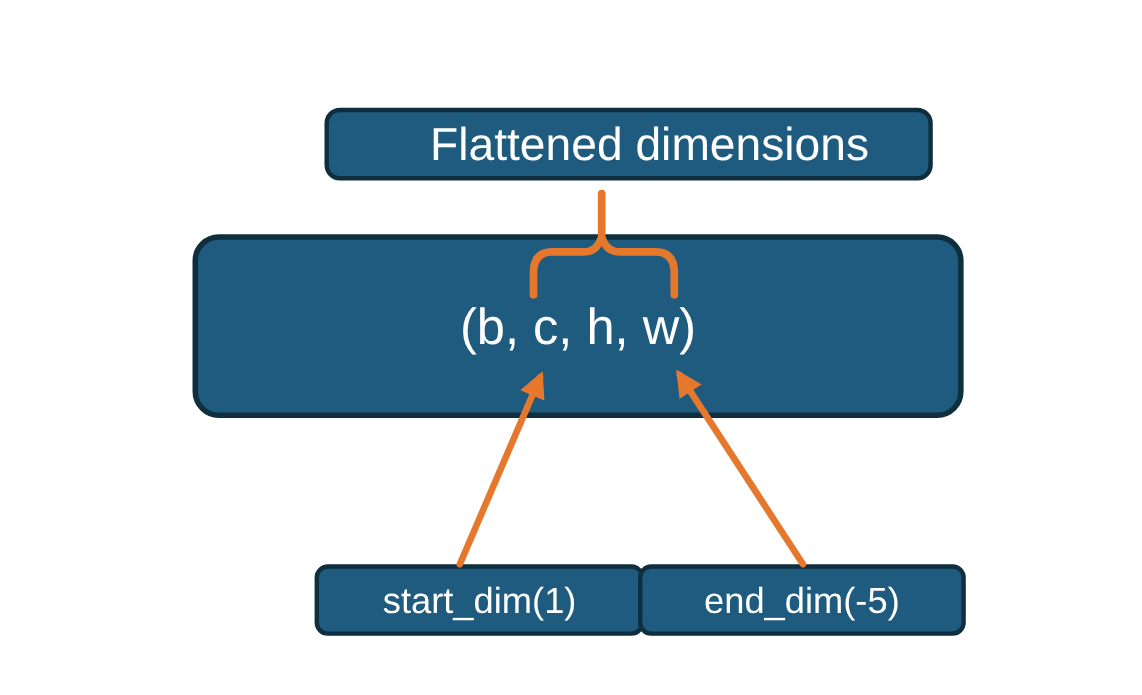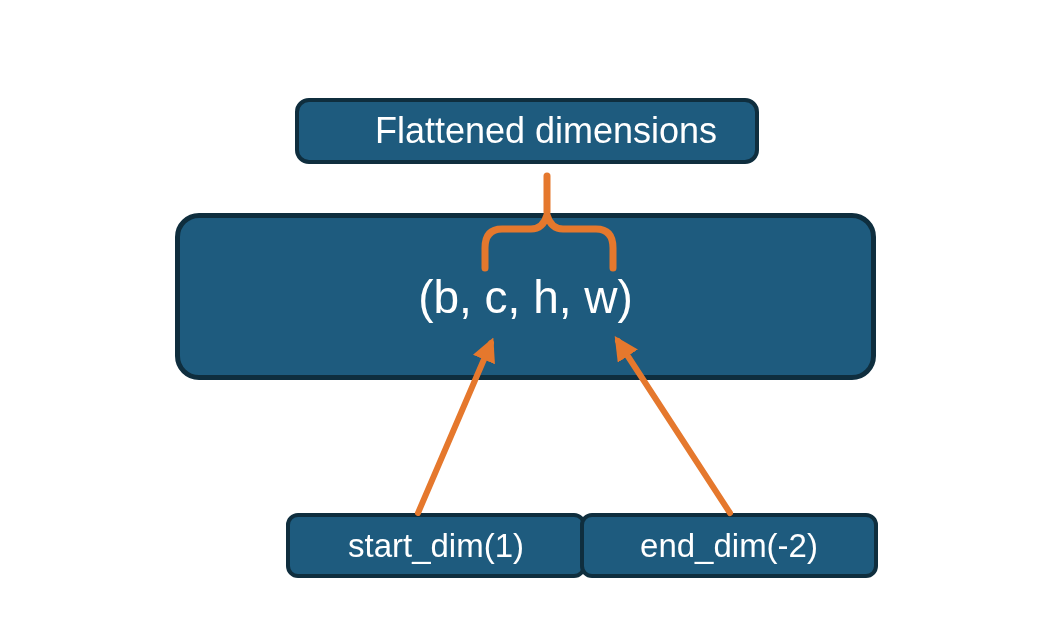--- a/index.html
+++ b/index.html
@@ -28,23 +28,23 @@
     border:4px solid var(--box-border);
     color:var(--text);
     display:flex;
     align-items:center;
     justify-content:center;
     text-align:center;
     line-height:1;
   }
   .top-box{
     left:295px; top:98px;
-    width:464px; height:66px;
+    width:553px; height:66px;
     border-radius:14px;
-    font-size:36px;
+    font-size:42px;
     padding-left:38px;
   }
   .mid-box{
     left:175px; top:213px;
     width:701px; height:167px;
     border:5px solid var(--box-border);
     border-radius:24px;
     font-size:46px;
   }
   .bottom-box{
@@ -84,21 +84,21 @@
 
   <div class="box mid-box">
     <span>(b, c, h, w)</span>
   </div>
 
   <div class="box bottom-box start-box">
     <span>start_dim(1)</span>
   </div>
 
   <div class="box bottom-box end-box">
-    <span>end_dim(-2)</span>
+    <span>end_dim(-5)</span>
   </div>
 
   <svg class="overlay" viewBox="0 0 1038 632" xmlns="http://www.w3.org/2000/svg">
     <defs>
       <marker id="arrowhead" viewBox="0 0 10 10" refX="7.5" refY="5" markerWidth="4" markerHeight="4" orient="auto" markerUnits="strokeWidth">
         <path d="M0,0 L10,5 L0,10 Z" class="connector-fill"></path>
       </marker>
     </defs>
 
     <path d="M547,176 L547,212" class="connector-stroke" stroke-width="7"></path>

